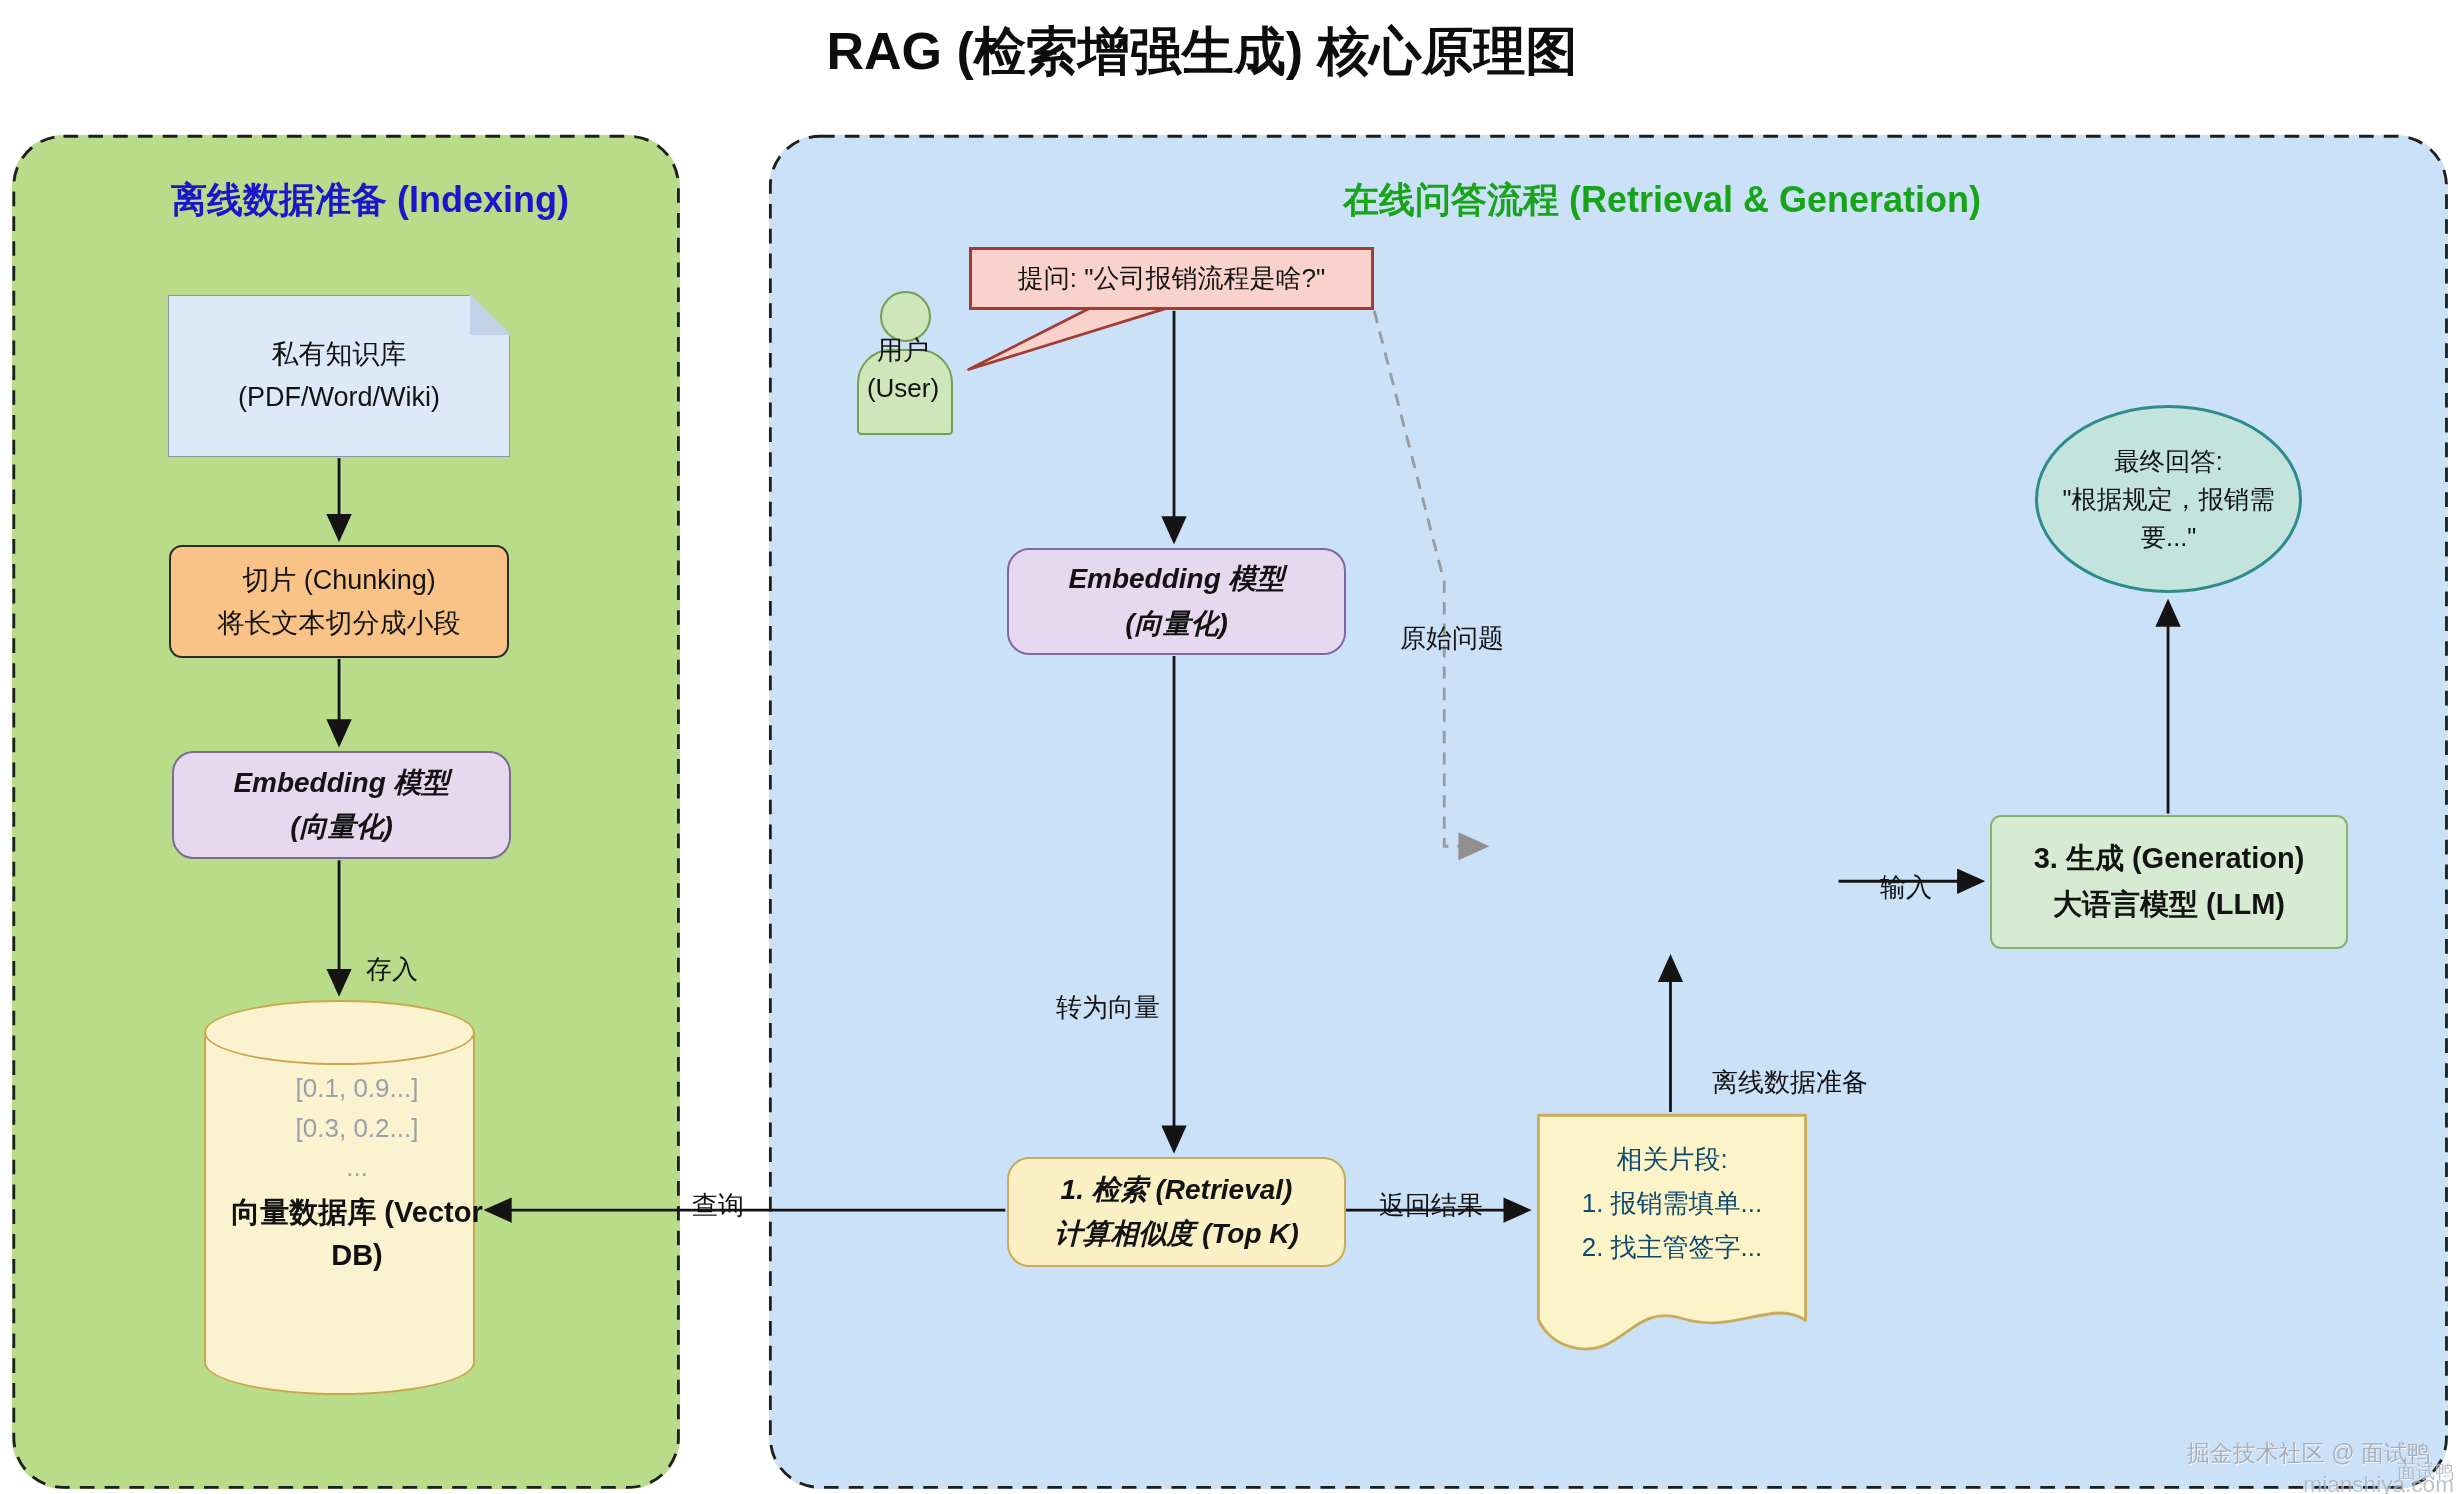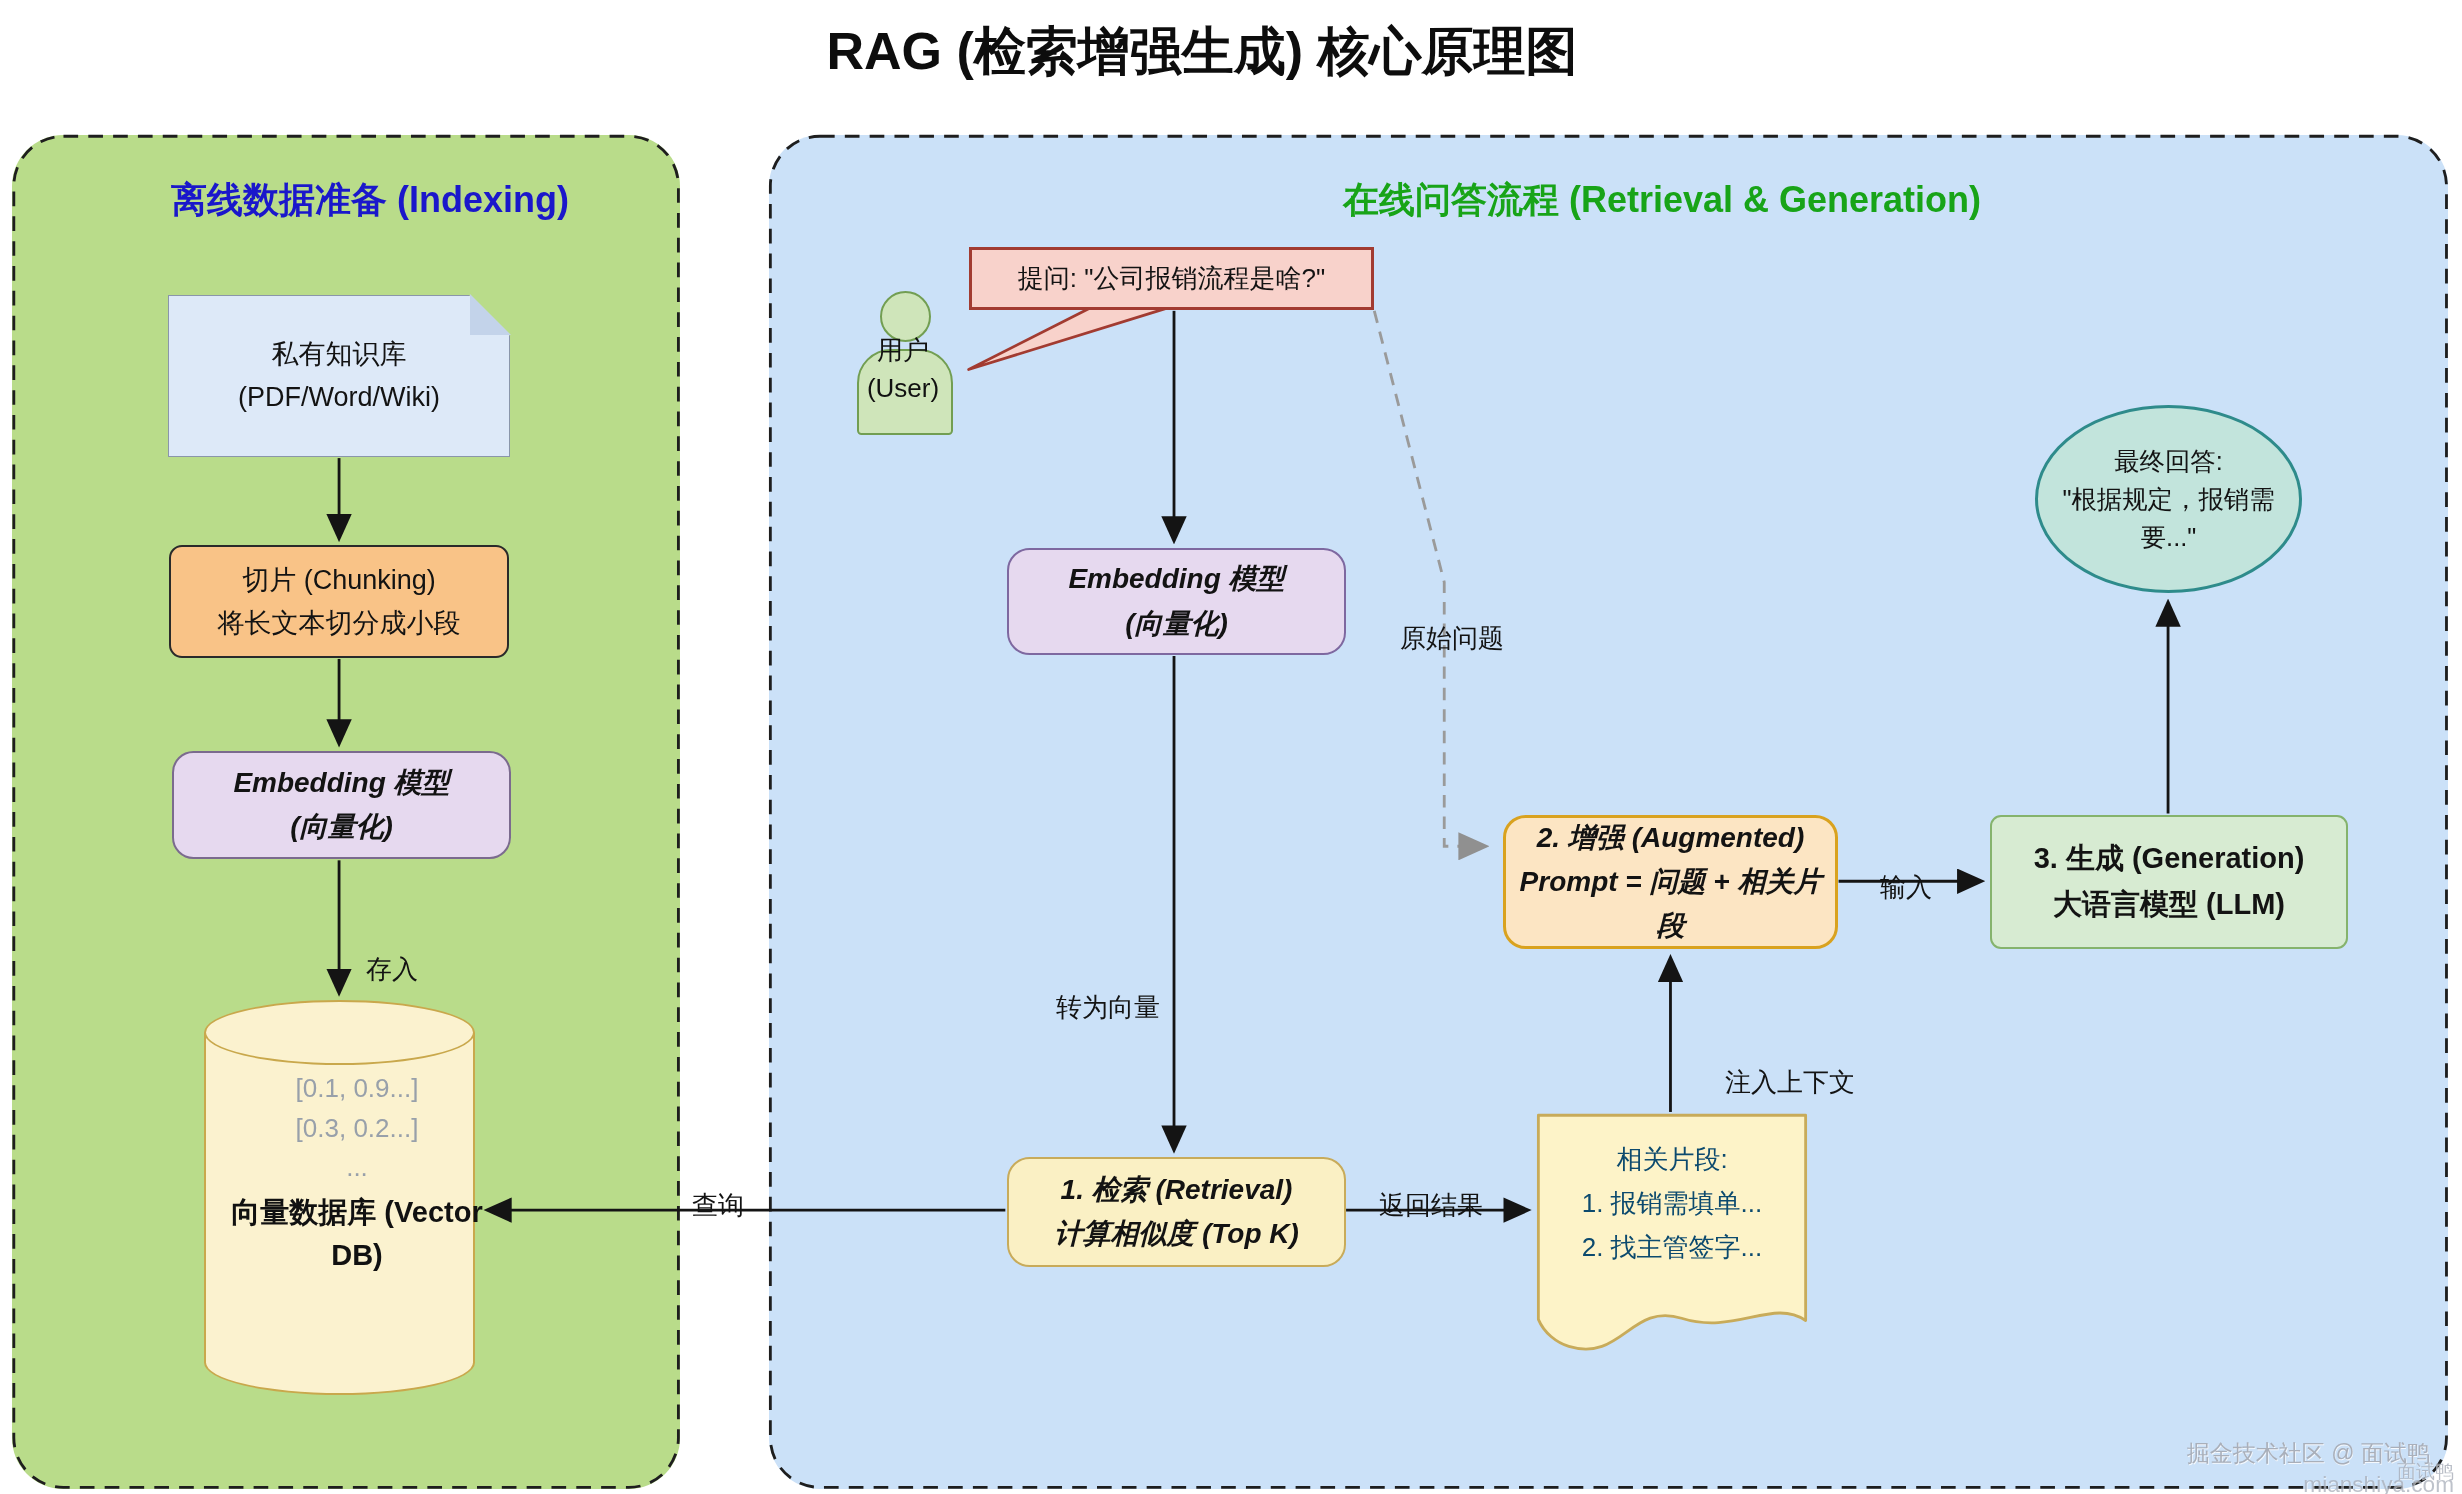--- a/index.html
+++ b/index.html
@@ -207,42 +207,38 @@
     <svg width="272" height="265" viewBox="0 0 482 470">
       <path d="M4,4 L478,4 L478,368 C 420,328 352,394 258,364 C 168,336 152,442 58,414 C 36,407 14,390 4,366 Z" style="fill:var(--snippet_fill); stroke:var(--snippet_border);" stroke-width="5" stroke-linejoin="round"></path>
     </svg>
     <div class="txt">
       <span>相关片段:</span>
       <span>1. 报销需填单...</span>
       <span>2. 找主管签字...</span>
     </div>
   </div>
 
-  <div class="node augmented fs50b">
-    <span>2. 增强 (Augmented)</span>
-    <span>Prompt = 问题 + 相关片段</span>
-  </div>
 
   <div class="node generation">
     <span>3. 生成 (Generation)</span>
     <span>大语言模型 (LLM)</span>
   </div>
 
   <div class="node answer">
     <span>最终回答:</span>
     <span>"根据规定，报销需</span>
     <span>要..."</span>
   </div>
 
   <div class="edge-label lbl-store">存入</div>
   <div class="edge-label lbl-query">查询</div>
   <div class="edge-label lbl-tovec">转为向量</div>
   <div class="edge-label lbl-return">返回结果</div>
   <div class="edge-label lbl-orig">原始问题</div>
-  <div class="edge-label lbl-inject">注入上下文</div>
+  <div class="edge-label lbl-inject">离线数据准备</div>
   <div class="edge-label lbl-input">输入</div>
 
   <div class="watermark wm1">掘金技术社区 @ 面试鸭</div>
   <div class="watermark wm2">面试鸭</div>
   <div class="watermark wm3">mianshiya.com</div>
 
 </div>
 
 
 </body></html>

